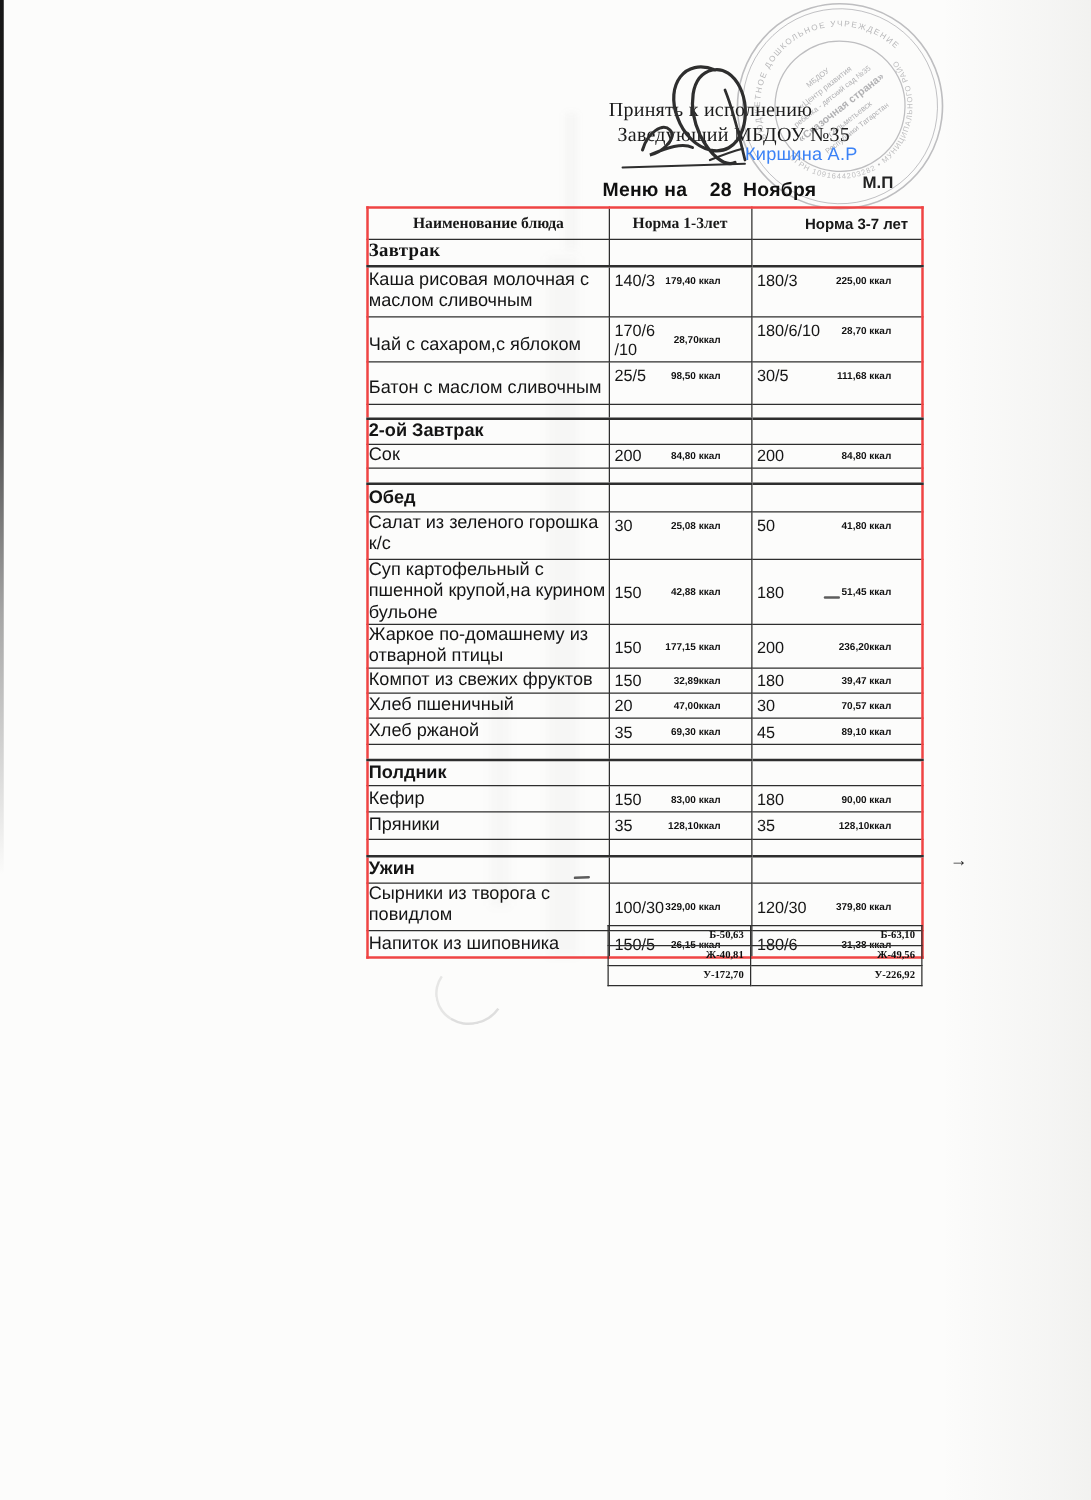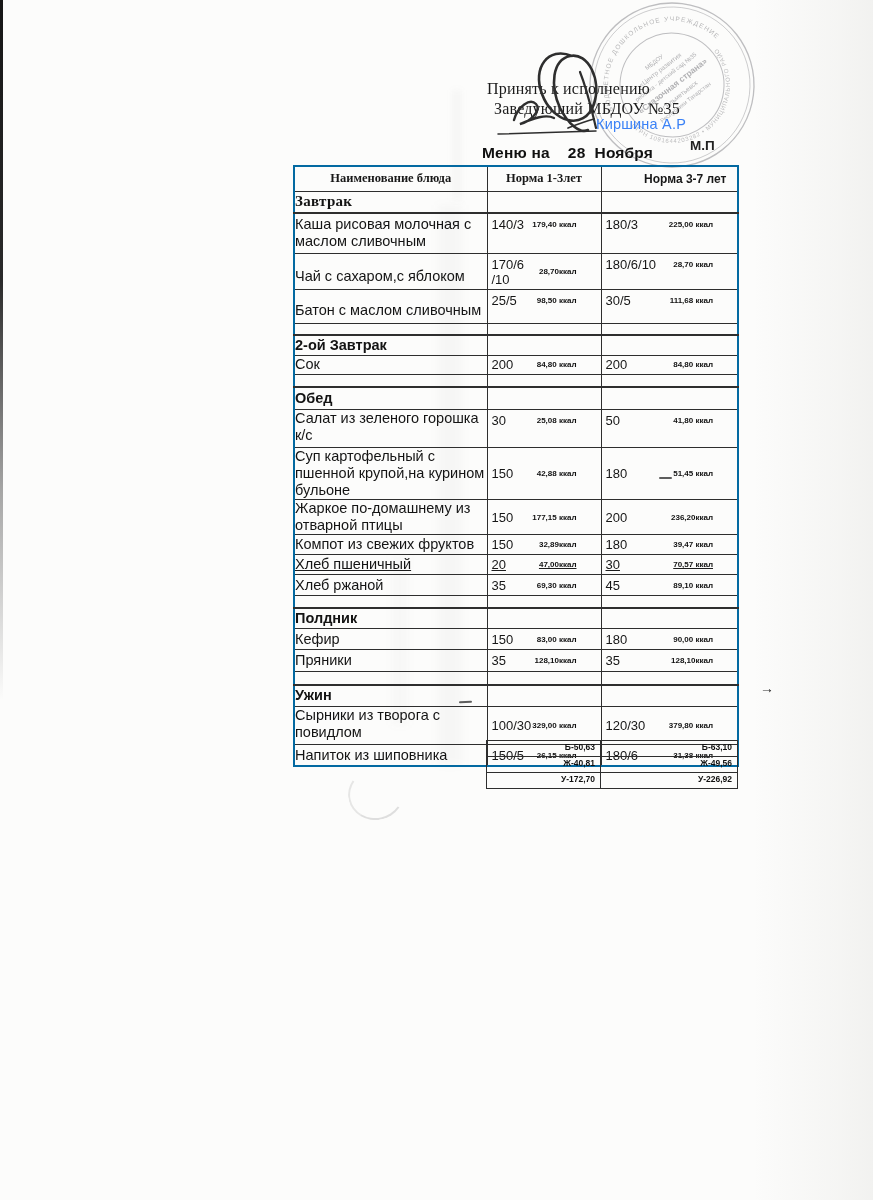--- a/index.html
+++ b/index.html
@@ -44,21 +44,21 @@
 
   
   .page-title{
     left:482px;top:144px;font-size:15.5px;font-weight:bold;color:#101010;
     white-space:pre;letter-spacing:.2px;
   }
 
   
   .menu-table-wrap{left:293px;top:165px;}
   table{border-collapse:collapse;table-layout:fixed;}
-  .menu-table{width:444px;border:2px solid #0369a1;}
+  .menu-table{width:444px;border:2px solid #ef4444;}
   .menu-table td,.menu-table th{
     border:1px solid #2e2e2e;padding:0;vertical-align:middle;overflow:hidden;
   }
   .menu-table thead th{font-weight:bold;color:#181818;}
   th.h-dish{font-family:"Liberation Serif",serif;font-size:12.5px;}
   th.h-n13{font-family:"Liberation Serif",serif;font-size:12.5px;}
   th.h-n37{font-size:12px;padding-left:32px;}
   .c-name{padding:1px 4px;font-size:14.5px;color:#141414;line-height:1.18;}
   .sec .c-name{font-weight:bold;font-size:14.5px;}
   .sec-serif .c-name{font-family:"Liberation Serif",serif;font-size:15px;letter-spacing:.3px;}
@@ -69,21 +69,21 @@
   tr.vtop td.c-val .vwrap{margin-top:3px;}
   tr.lbot td.c-name{vertical-align:bottom;padding-bottom:3px;}
   tr.thick-bottom td{border-bottom-width:2px;}
   tr.thick-top td{border-top-width:2px;}
 
   
   .totals-wrap{left:486px;top:740px;}
   .totals-table{width:251px;}
   .totals-table td{
     border:1px solid #2e2e2e;height:12px;padding:0 5px 3px 0;
-    font-size:8.5px;font-weight:bold;color:#101010;text-align:right;
+    font-size:8.5px;font-weight:bold;color:#101010;text-align:right;font-family:Liberation Serif, serif;
   }
 </style>
 </head>
 <body>
 
 <div class="abs scan-edge"></div>
 <div class="abs right-shade"></div>
 <div class="abs bleed1"></div>
 <div class="abs bleed2"></div>
 <div class="abs bleed3"></div>
@@ -288,21 +288,21 @@
               <span class="kcal">32,89ккал</span>
             </div>
           </td>
           <td class="c-val">
             <div class="vwrap">
               <span class="portion">180</span>
               <span class="kcal">39,47 ккал</span>
             </div>
           </td>
         </tr>
-        <tr style="height: 20px; text-decoration: underline;">
+        <tr style="height: 20px;">
           <td class="c-name"><span>Хлеб пшеничный</span></td>
           <td class="c-val">
             <div class="vwrap">
               <span class="portion">20</span>
               <span class="kcal">47,00ккал</span>
             </div>
           </td>
           <td class="c-val">
             <div class="vwrap">
               <span class="portion">30</span>

